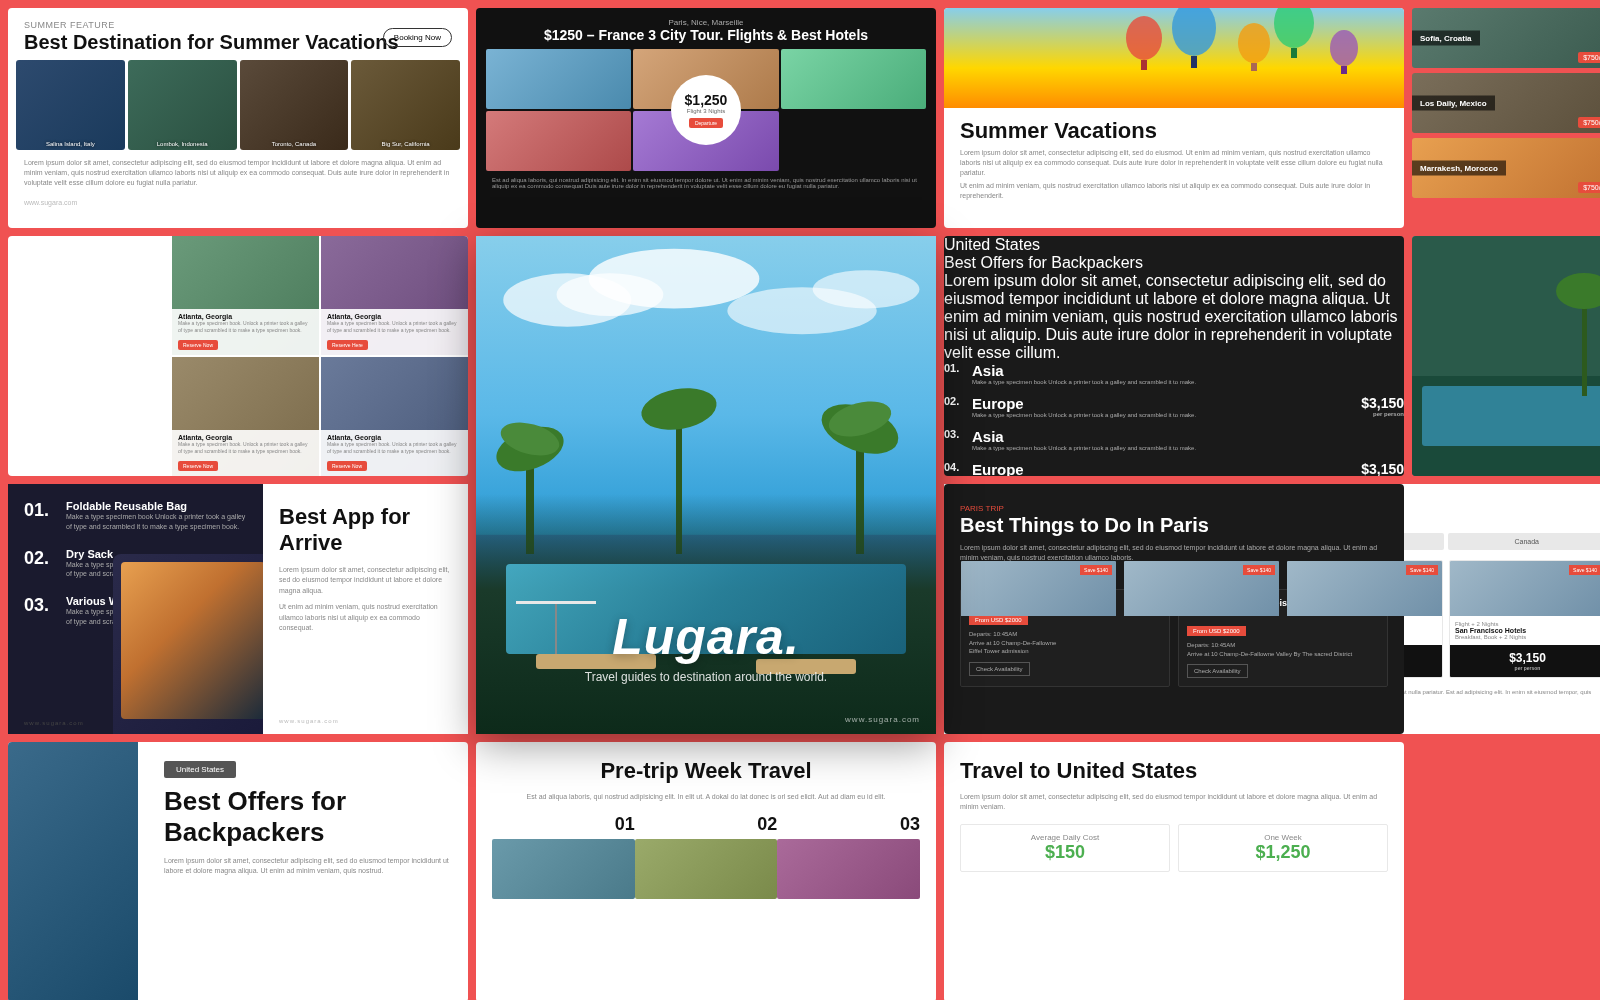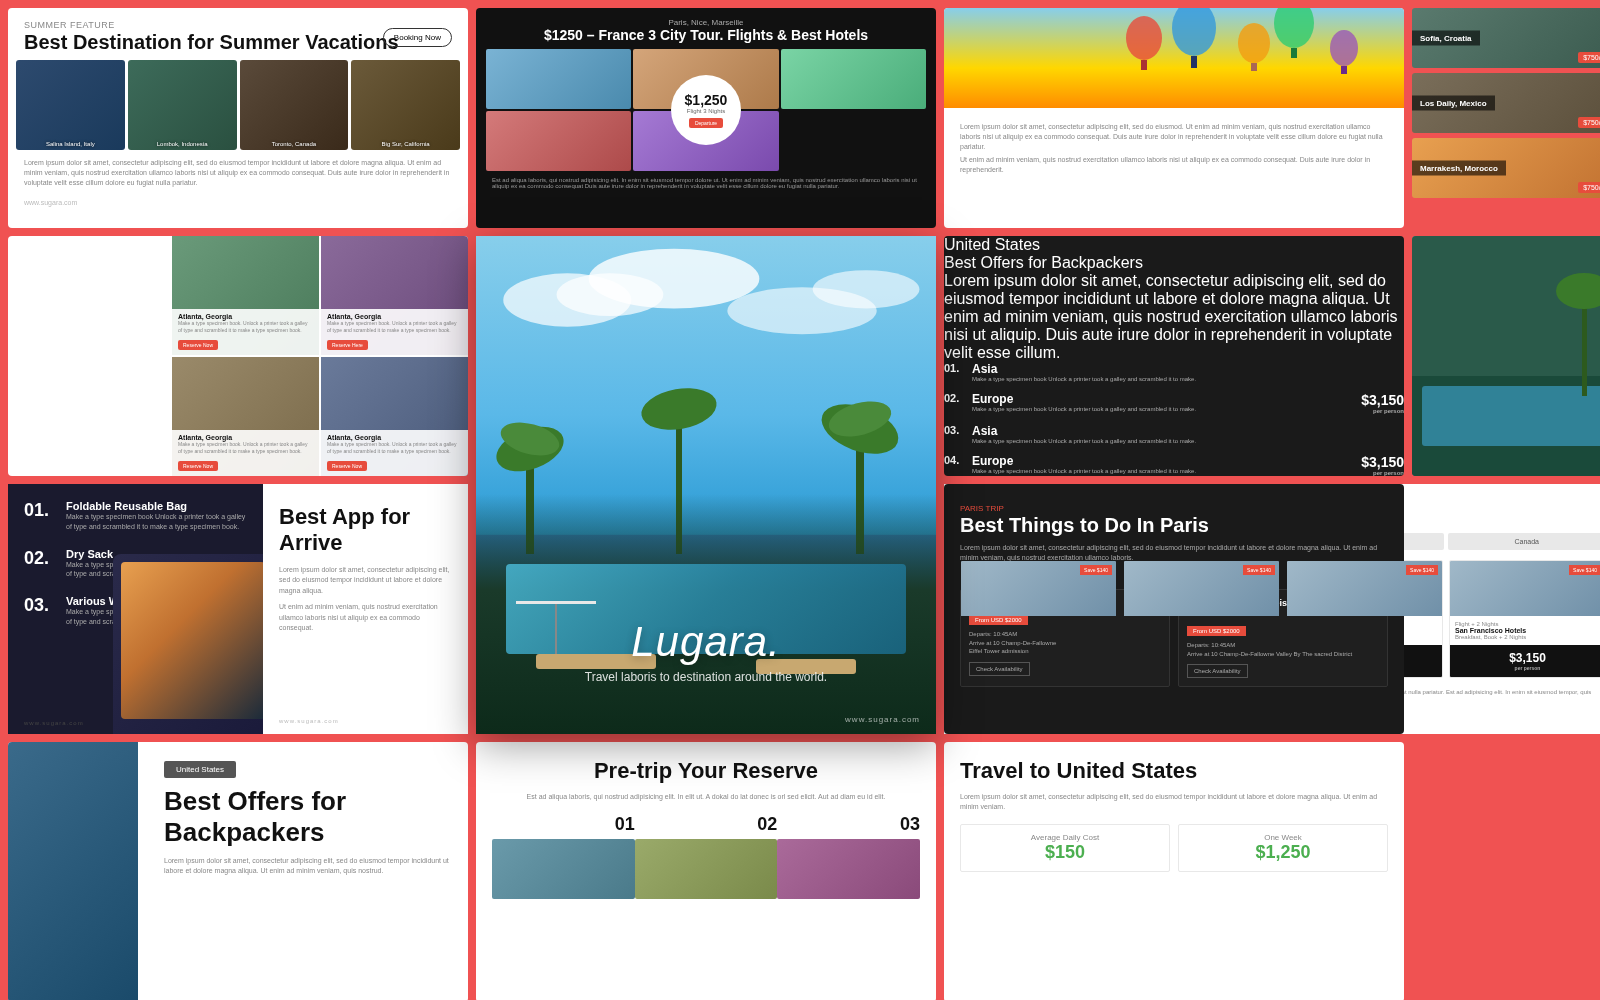--- a/index.html
+++ b/index.html
@@ -265,22 +265,22 @@
       box-shadow: 0 10px 40px rgba(0,0,0,0.4);
     }
     .card-6 .lugara-text {
       position: relative;
       z-index: 5;
       text-align: center;
       color: #fff;
       margin-bottom: 20px;
     }
     .card-6 .lugara-title {
-      font-size: 42px;
-      font-weight: 400;
+      font-size: 50px;
+      font-weight: 700;
       font-style: italic;
       letter-spacing: 1px;
       text-shadow: 0 2px 10px rgba(0,0,0,0.3);
     }
     .card-6 .lugara-sub {
       font-size: 12px;
       color: rgba(255,255,255,0.85);
       margin-top: 4px;
     }
     .card-6 .website-url {
@@ -297,21 +297,21 @@
       margin-bottom: 10px;
     }
     .offer-num {
       font-size: 11px;
       font-weight: 700;
       color: #fff;
       margin-right: 8px;
       min-width: 20px;
     }
     .offer-content .offer-name {
-      font-size: 12px;
+      font-size: 15px;
       font-weight: 700;
       color: #fff;
     }
     .offer-content .offer-sub {
       font-size: 6px;
       color: #aaa;
     }
     .offer-price-tag {
       margin-left: auto;
       font-size: 14px;
@@ -642,20 +642,21 @@
         <rect x="247" y="48" width="6" height="12" fill="#236"></rect>
         <ellipse cx="310" cy="35" rx="16" ry="20" fill="#f39c12" opacity="0.8"></ellipse>
         <rect x="307" y="55" width="6" height="8" fill="#a65"></rect>
         <ellipse cx="350" cy="15" rx="20" ry="25" fill="#2ecc71" opacity="0.8"></ellipse>
         <rect x="347" y="40" width="6" height="10" fill="#1a7a3a"></rect>
         <ellipse cx="400" cy="40" rx="14" ry="18" fill="#9b59b6" opacity="0.8"></ellipse>
         <rect x="397" y="58" width="6" height="8" fill="#6a2a8a"></rect>
       </svg>
     </div>
     <div style="padding: 10px 16px;">
+      <div style="font-size:22px;font-weight:700;color:#111;">Summer Vacations</div>
       <div style="font-size:7px;color:#888;margin-top:4px;line-height:1.4;">Lorem ipsum dolor sit amet, consectetur adipiscing elit, sed do eiusmod. Ut enim ad minim veniam, quis nostrud exercitation ullamco laboris nisi ut aliquip ex ea commodo consequat. Duis aute irure dolor in reprehenderit in voluptate velit esse cillum dolore eu fugiat nulla pariatur.</div>
       <div style="font-size:7px;color:#888;margin-top:4px;line-height:1.4;">Ut enim ad minim veniam, quis nostrud exercitation ullamco laboris nisi ut aliquip ex ea commodo consequat. Duis aute irure dolor in reprehenderit.</div>
     </div>
   </div>
 
   <div class="card-4 slot-4-1">
     <div class="dest-item dest-item-sofita">
       <div class="dest-label">Sofia, Croatia</div>
       <div class="dest-price">$750/pax</div>
     </div>
@@ -737,21 +738,21 @@
     <div style="position:absolute;bottom:65px;left:60px;width:120px;height:15px;background:#c8a870;border-radius:3px;"></div>
     <div style="position:absolute;bottom:60px;right:80px;width:100px;height:15px;background:#c8a870;border-radius:3px;"></div>
 
     <div style="position:absolute;bottom:80px;left:40px;">
       <div style="width:80px;height:3px;background:#e8e8e8;"></div>
       <div style="width:2px;height:50px;background:#888;margin-left:39px;margin-top:0;"></div>
     </div>
 
     <div class="lugara-text">
       <div class="lugara-title">Lugara.</div>
-      <div class="lugara-sub">Travel laboris to destination around the world.</div>
+      <div class="lugara-sub">Travel guides to destination around the world.</div>
     </div>
     <div class="website-url">www.sugara.com</div>
   </div>
 
   <div class="card card-dark slot-3-2" style="position:relative;">
     <div class="us-badge">United States</div>
     <div class="offers-header">
       <div class="offers-title">Best Offers for Backpackers</div>
       <div class="offers-desc">Lorem ipsum dolor sit amet, consectetur adipiscing elit, sed do eiusmod tempor incididunt ut labore et dolore magna aliqua. Ut enim ad minim veniam, quis nostrud exercitation ullamco laboris nisi ut aliquip. Duis aute irure dolor in reprehenderit in voluptate velit esse cillum.</div>
     </div>
@@ -879,21 +880,21 @@
   <div class="card slot-1-4 card-backpackers-left" style="position:relative;overflow:hidden;">
     <div style="position:absolute;left:0;top:0;width:130px;height:100%;background:linear-gradient(135deg,#3a6a8a 0%,#1a4a6a 100%);"></div>
     <div style="margin-left:140px;">
       <span class="us-pill">United States</span>
       <div class="back-title">Best Offers for Backpackers</div>
       <div class="back-desc">Lorem ipsum dolor sit amet, consectetur adipiscing elit, sed do eiusmod tempor incididunt ut labore et dolore magna aliqua. Ut enim ad minim veniam, quis nostrud.</div>
     </div>
   </div>
 
   <div class="card slot-2-4 card-pretrip">
-    <div class="pretrip-title">Pre-trip Your Reserve</div>
+    <div class="pretrip-title">Pre-trip Week Travel</div>
     <div class="pretrip-desc">Est ad aliqua laboris, qui nostrud adipisicing elit. In elit ut. A dokal do lat donec is orl sed elicit. Aut ad diam eu id elit.</div>
     <div class="steps-row">
       <div class="step-box">
         <div class="step-num">01</div>
         <div class="step-img" style="background:linear-gradient(135deg,#6a9aaa 0%,#4a7a8a 100%);"></div>
       </div>
       <div class="step-box">
         <div class="step-num">02</div>
         <div class="step-img" style="background:linear-gradient(135deg,#9aaa6a 0%,#7a8a4a 100%);"></div>
       </div>

